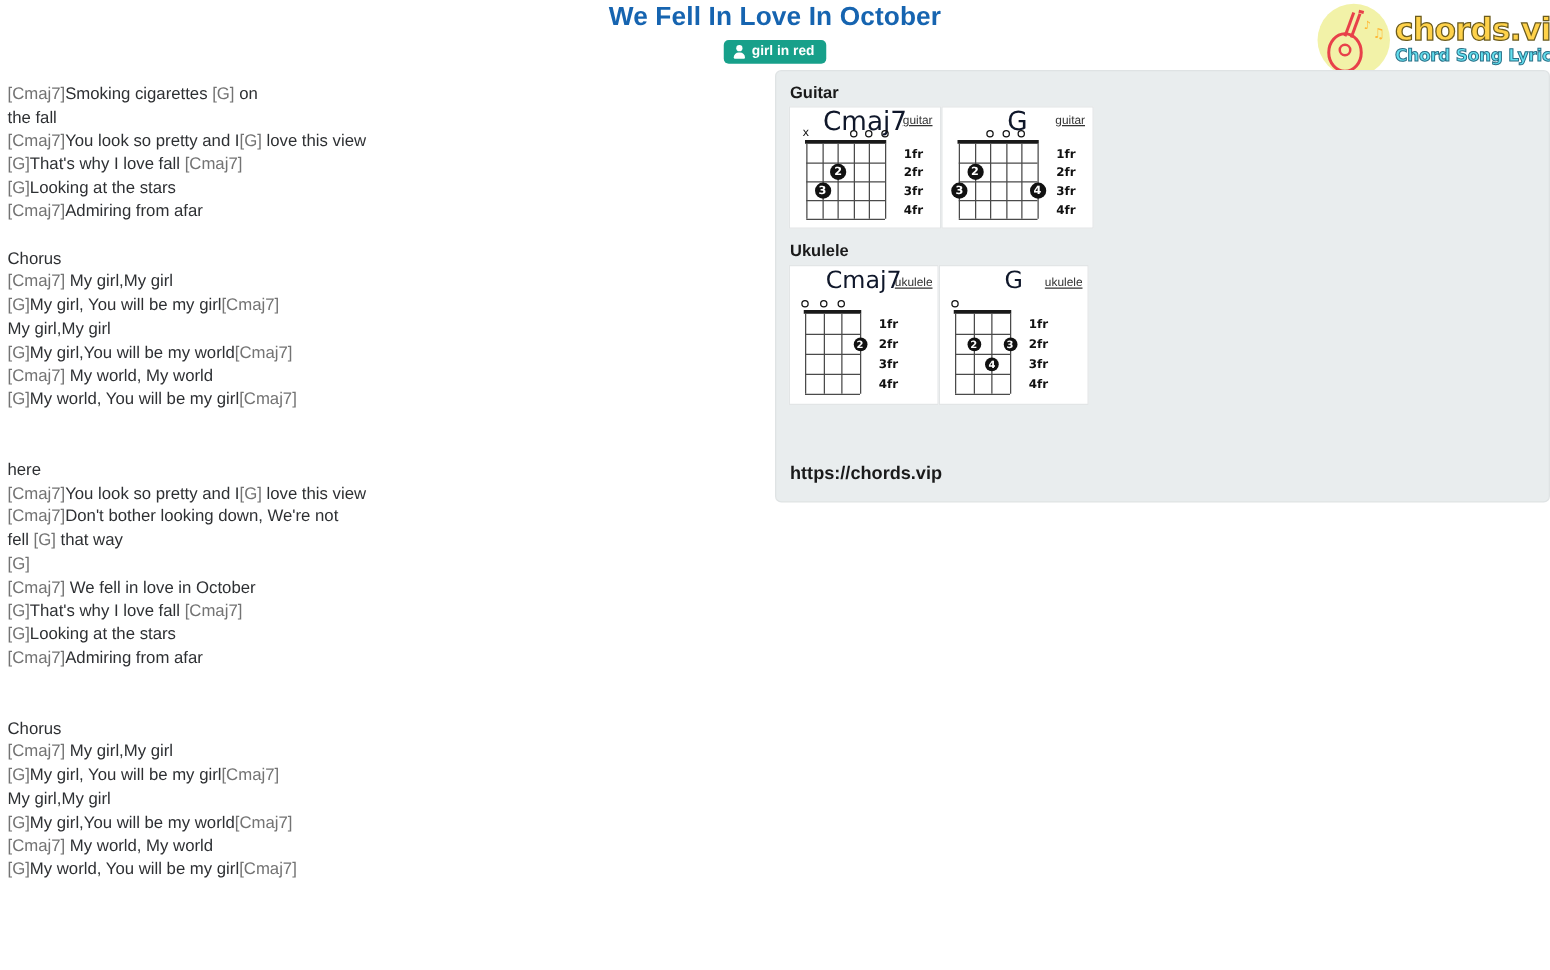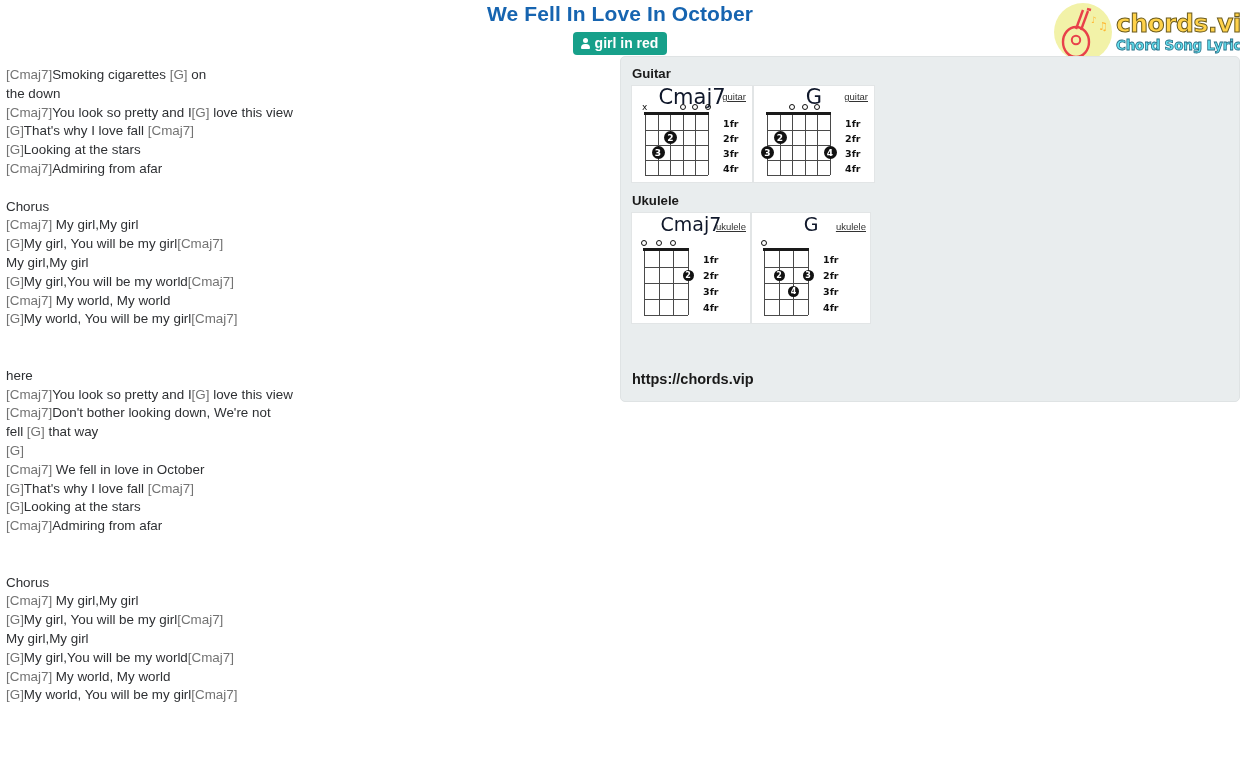--- a/index.html
+++ b/index.html
@@ -22,21 +22,21 @@
   }
   .artist-badge-wrap {
     position: absolute; left: 0; right: 0; top: 32px;
     text-align: center;
   }
   .artist-badge {
     display: inline-flex; align-items: center; gap: 5px;
     background: #17a08a; color: #ffffff;
     border-radius: 4px;
     padding: 3px 9px 4px 8px;
-    font-size: 14px; font-weight: bold;
+    font-size: 11px; font-weight: bold;
     cursor: pointer;
   }
   .user-icon { display: inline-block; width: 9px; height: 11px; position: relative; }
   .user-icon::before {
     content: ""; position: absolute; left: 2px; top: 0;
     width: 5px; height: 5px; border-radius: 50%; background: #fff;
   }
   .user-icon::after {
     content: ""; position: absolute; left: 0; top: 6px;
     width: 9px; height: 5px; background: #fff;
@@ -181,21 +181,21 @@
       <div class="logo-text">
         <div class="logo-main">chords.vip</div>
         <div class="logo-sub">Chord Song Lyric</div>
       </div>
     </div>
   </div>
 
   <div class="lyrics">
     <div id="lyrics-lines">
         <div class="lyr-line"><span class="chord">[Cmaj7]</span><span>Smoking cigarettes </span><span class="chord">[G]</span><span> on</span></div>
-        <div class="lyr-line"><span>the down</span></div>
+        <div class="lyr-line"><span>the fall</span></div>
         <div class="lyr-line"><span class="chord">[Cmaj7]</span><span>You look so pretty and I</span><span class="chord">[G]</span><span> love this view</span></div>
         <div class="lyr-line"><span class="chord">[G]</span><span>That's why I love fall </span><span class="chord">[Cmaj7]</span></div>
         <div class="lyr-line"><span class="chord">[G]</span><span>Looking at the stars</span></div>
         <div class="lyr-line"><span class="chord">[Cmaj7]</span><span>Admiring from afar</span></div>
         <div class="lyr-line blank">&nbsp;</div>
         <div class="lyr-line"><span>Chorus</span></div>
         <div class="lyr-line"><span class="chord">[Cmaj7]</span><span> My girl,My girl</span></div>
         <div class="lyr-line"><span class="chord">[G]</span><span>My girl, You will be my girl</span><span class="chord">[Cmaj7]</span></div>
         <div class="lyr-line"><span>My girl,My girl</span></div>
         <div class="lyr-line"><span class="chord">[G]</span><span>My girl,You will be my world</span><span class="chord">[Cmaj7]</span></div>

